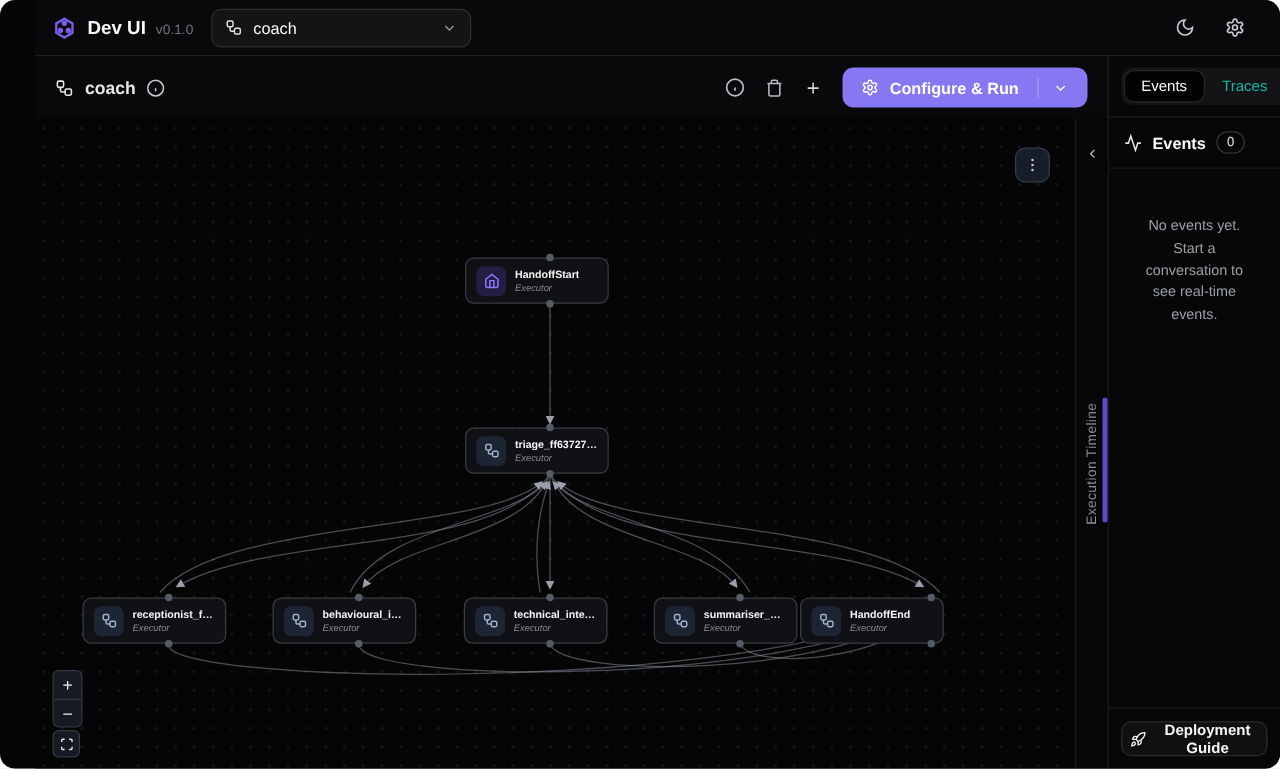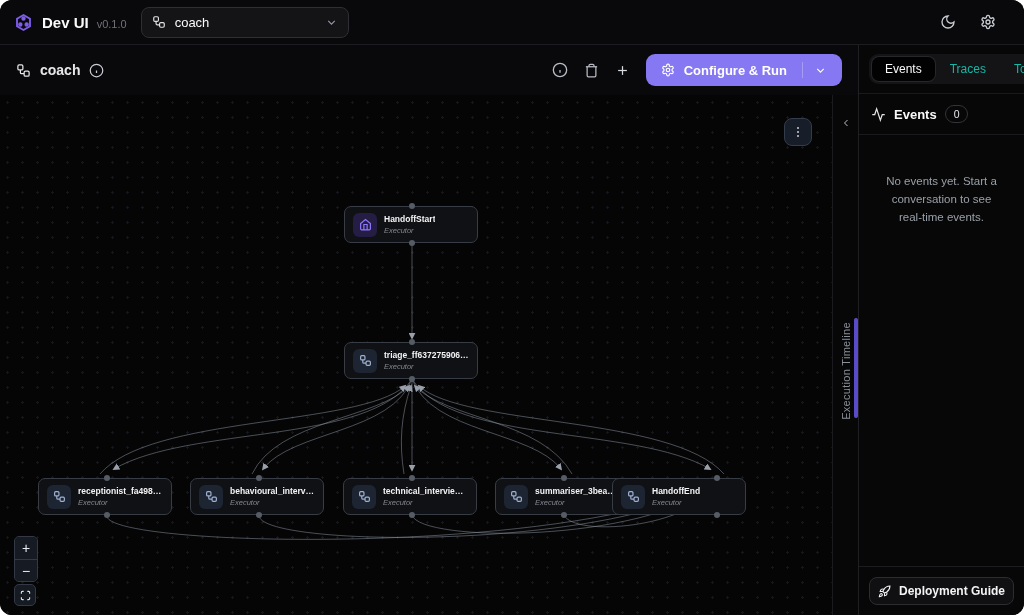--- a/index.html
+++ b/index.html
@@ -2,21 +2,21 @@
 <html><head>
 <meta charset="utf-8">
 <title>Dev UI</title>
 <style>
   html,body{margin:0;padding:0;background:#ffffff;}
   *{box-sizing:border-box;}
   .app{
     width:1024px;height:615px;position:relative;overflow:hidden;
     border-radius:12px;background:#050506;color:#fafafa;
     font-family:"Liberation Sans", sans-serif;
-    display:flex;flex-direction:column;
+    display:flex;flex-direction:column;padding-left:28px;
   }
   svg{display:block;}
   
   .header{height:45px;flex:0 0 45px;background:#09090b;border-bottom:1px solid #1d1d21;
     display:flex;align-items:center;padding:0 14px;}
   .brand{display:flex;align-items:baseline;gap:8px;}
   .brand-row{display:flex;align-items:center;gap:9px;}
   .app-name{font-size:15px;font-weight:700;color:#fafafa;}
   .version{font-size:11px;color:#71717a;text-align:center;}
   .entity-select{margin-left:14px;width:208px;height:31px;border-radius:8px;
@@ -39,21 +39,21 @@
     font-size:13px;font-weight:700;display:flex;align-items:center;gap:9px;padding:0 15px;cursor:pointer;
     font-family:"Liberation Sans", sans-serif;}
   .run-btn .divider{width:1px;height:16px;background:rgba(255,255,255,.28);margin:0 2px 0 6px;}
   
   .canvas-row{flex:1;display:flex;min-height:0;}
   .canvas{position:relative;width:832px;flex:0 0 832px;background:#050506;
     background-image:radial-gradient(circle,#16171c 1px,transparent 1.3px);
     background-size:15px 15px;overflow:hidden;}
   .edges,.ports{position:absolute;inset:0;pointer-events:none;}
   .edges{z-index:1;} .ports{z-index:3;}
-  .node{position:absolute;z-index:2;width:134px;height:37px;background:#101115;
+  .node{position:absolute;z-index:2;width:115px;height:37px;background:#101115;
     border:1px solid #383c44;border-radius:7px;display:flex;align-items:center;
     gap:7px;padding:0 8px;cursor:pointer;}
   .node-icon{width:24px;height:24px;flex:0 0 24px;border-radius:6px;background:#1d2532;
     display:flex;align-items:center;justify-content:center;color:#9fb1d1;}
   .node-icon.purple{background:#251d44;color:#8f79ff;}
   .node-text{min-width:0;display:flex;flex-direction:column;}
   .node-title{font-size:8.5px;font-weight:700;color:#f4f4f5;white-space:nowrap;overflow:hidden;text-overflow:ellipsis;}
   .node-sub{font-size:7.5px;color:#85888f;margin-top:2px;font-style:italic;}
   .kebab-btn{position:absolute;z-index:4;right:20px;top:23px;width:28px;height:28px;border-radius:8px;
     background:#171e2a;border:1px solid #333c4a;color:#c8ccd4;display:flex;align-items:center;justify-content:center;cursor:pointer;}

